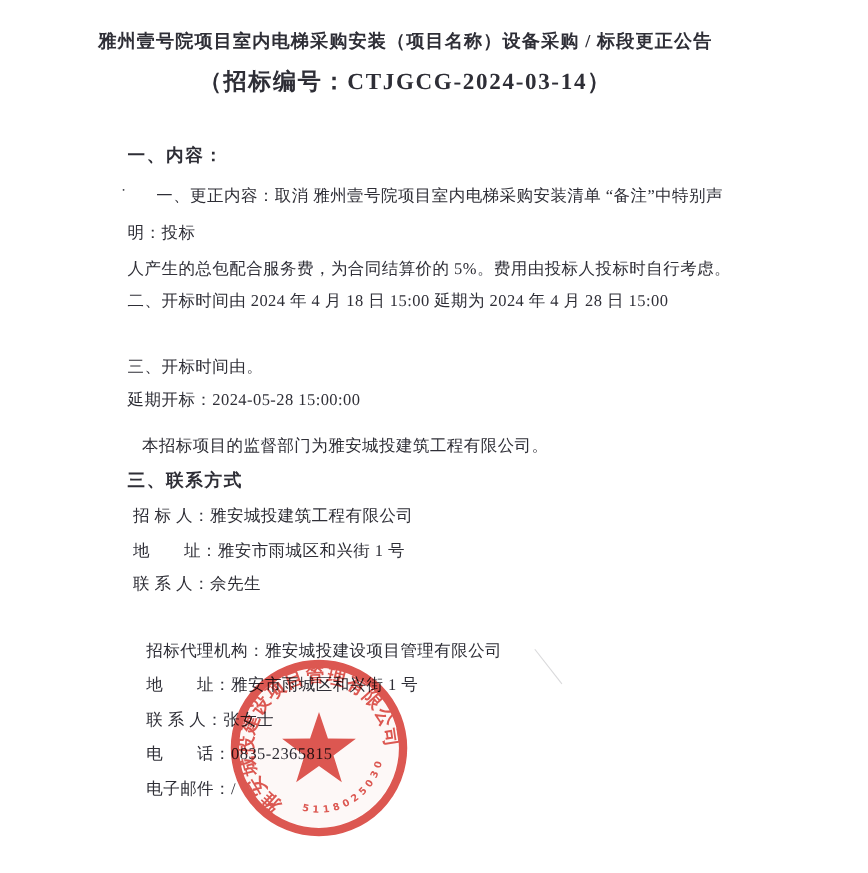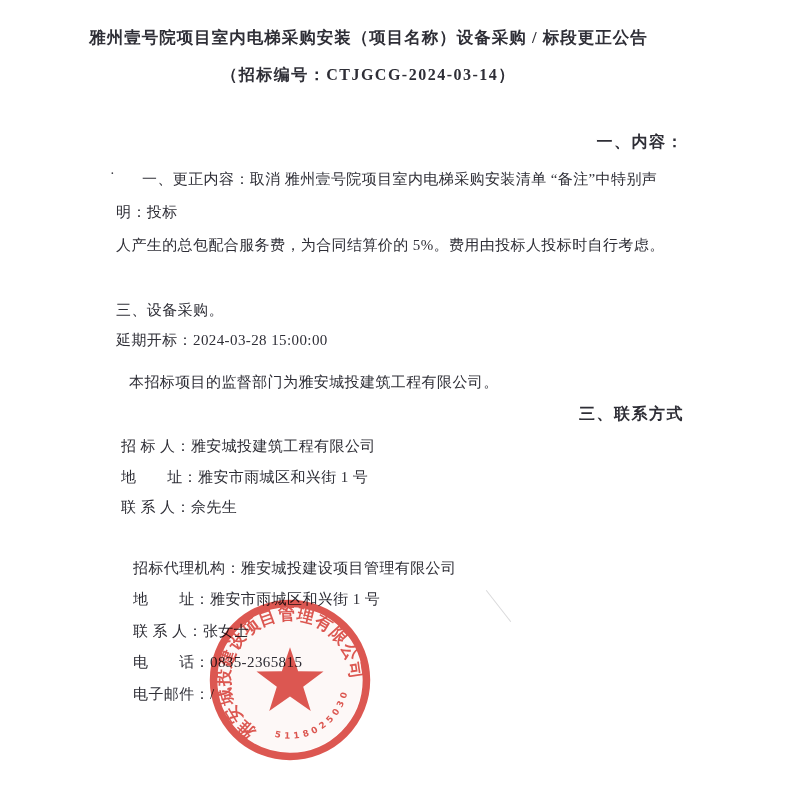--- a/index.html
+++ b/index.html
@@ -12,27 +12,27 @@
     color:#2e2e36;
   }
   .title1{
     margin:27px 60px 0;
     text-align:center;
     font-size:16.5px;font-weight:700;letter-spacing:1px;line-height:22px;
   }
   .title2{
     margin:15px 60px 0;
     text-align:center;
-    font-size:16px;font-weight:600;letter-spacing:1.5px;line-height:21px;
+    font-size:21px;font-weight:600;letter-spacing:1.5px;line-height:21px;
   }
   .doc{
     position:absolute;left:116px;top:86px;width:568px;
     font-size:15px;letter-spacing:0.4px;
   }
-  .h{font-size:16px;font-weight:700;letter-spacing:1.5px;line-height:22px;text-align:right;}
+  .h{font-size:16px;font-weight:700;letter-spacing:1.5px;line-height:22px;}
   .h1{margin-top:45px;}
   .para{position:relative;margin-top:10px;line-height:33px;}
   .para .l1{text-indent:26px;}
   .bullet{position:absolute;left:-6px;top:-6px;font-size:14px;color:#3a3a42;}
   .item2{margin-top:0;line-height:24px;}
   .item3{margin-top:36px;line-height:24px;}
   .delay{margin-top:6px;line-height:24px;}
   .h2{margin-top:7px;}
   .supbody{margin-top:18px;margin-left:13px;line-height:24px;}
   .h3{margin-top:9px;}
@@ -62,22 +62,23 @@
   <div class="doc">
 
     <div class="h h1">一、内容：</div>
 
     <div class="para">
       <span class="bullet">·</span>
       <div class="l1">一、更正内容：取消 雅州壹号院项目室内电梯采购安装清单 “备注”中特别声明：投标</div>
       <div class="l2">人产生的总包配合服务费，为合同结算价的 5%。费用由投标人投标时自行考虑。</div>
     </div>
 
-    <div class="item3">三、设备采购。</div>
-    <div class="delay">延期开标：2024-03-28  15:00:00</div>
+    <div class="item2">二、开标时间由 2024 年 4 月 18 日 15:00 延期为 2024 年 4 月 28 日 15:00</div>
+    <div class="item3">三、开标时间由。</div>
+    <div class="delay">延期开标：2024-05-28  15:00:00</div>
 
     <div class="supbody">本招标项目的监督部门为雅安城投建筑工程有限公司。</div>
 
     <div class="h h3">三、联系方式</div>
 
     <div class="contact">
       <div class="crow"><span class="lbl">招 标 人：</span><span>雅安城投建筑工程有限公司</span></div>
       <div class="crow"><span class="lbl">地　　址：</span><span>雅安市雨城区和兴街 1 号</span></div>
       <div class="crow"><span class="lbl">联 系 人：</span><span>佘先生</span></div>
     </div>

